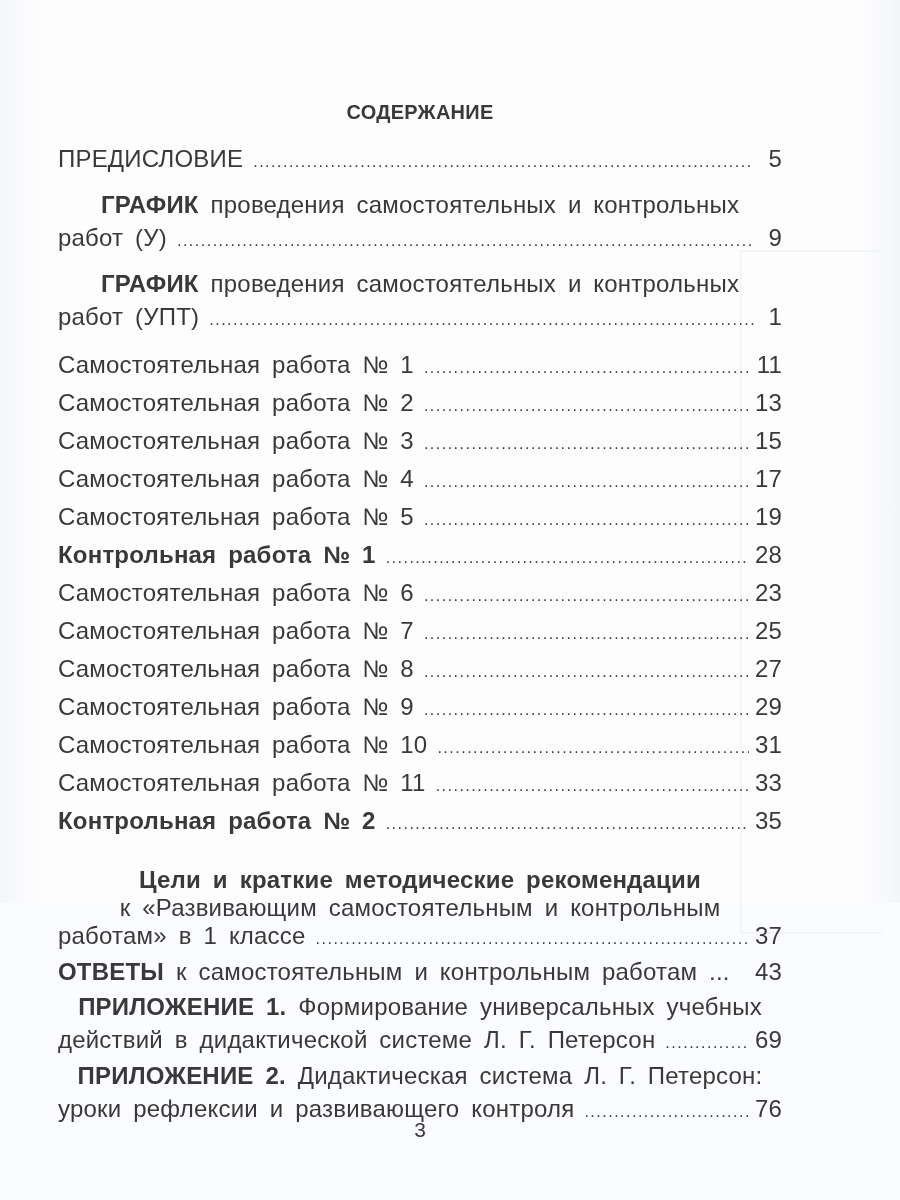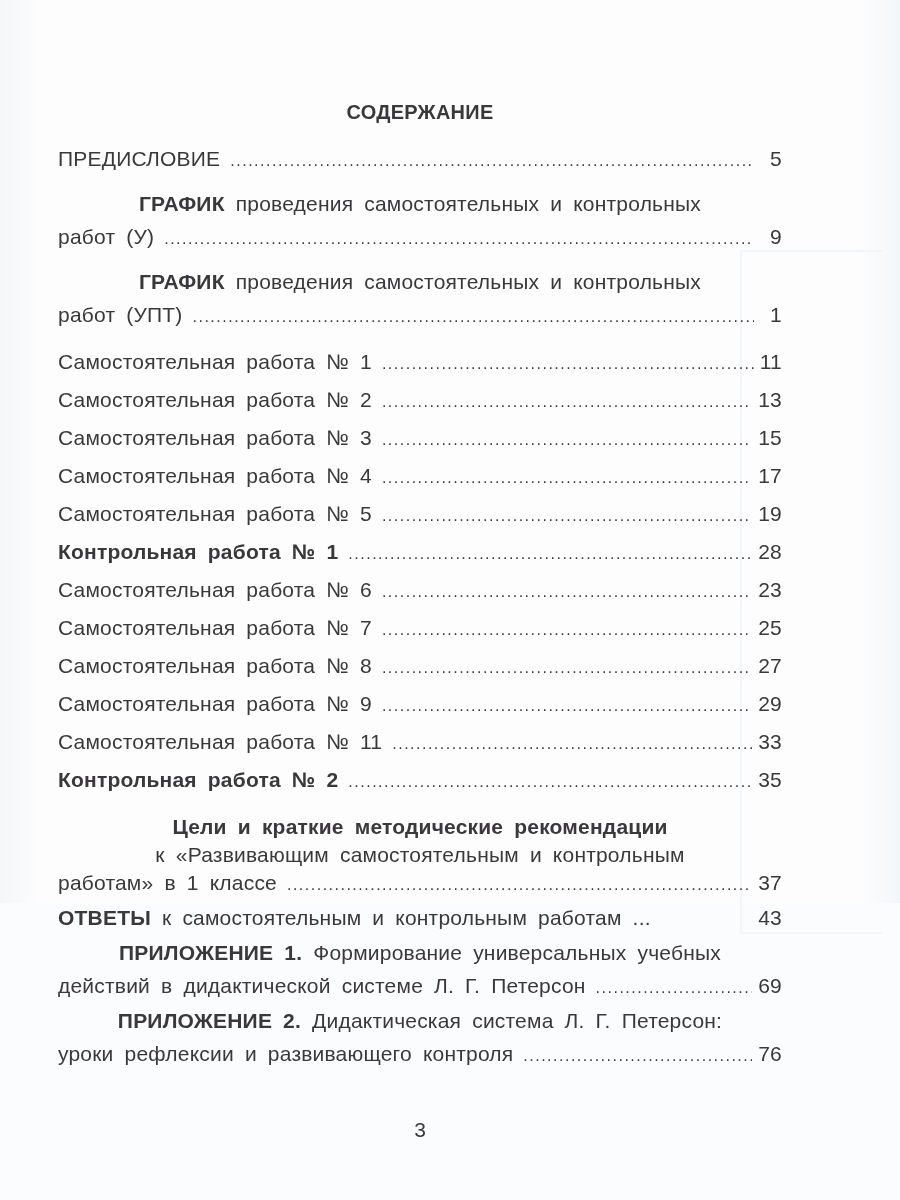--- a/index.html
+++ b/index.html
@@ -38,21 +38,21 @@
     .toc-title {
       text-align: center;
       font-weight: bold;
       font-size: 21px;
       letter-spacing: 0.3px;
       margin: 0 0 18px 0;
       padding-left: 0;
       transform: scaleX(0.95);
     }
     .entry {
-      font-size: 21px;
+      font-size: 24px;
       line-height: 33px;
       letter-spacing: 0.2px;
       word-spacing: 5px;
     }
     .line {
       display: flex;
       align-items: baseline;
       white-space: nowrap;
     }
     .line .text { flex: 0 0 auto; }
@@ -196,27 +196,34 @@
     </div>
     <div class="entry row">
       <div class="line">
         <span class="text">Самостоятельная работа № 9</span>
         <span class="leader"></span>
         <span class="page-num">29</span>
       </div>
     </div>
     <div class="entry row">
       <div class="line">
+        <span class="text">Самостоятельная работа № 10</span>
+        <span class="leader"></span>
+        <span class="page-num">31</span>
+      </div>
+    </div>
+    <div class="entry row">
+      <div class="line">
         <span class="text">Самостоятельная работа № 11</span>
         <span class="leader"></span>
         <span class="page-num">33</span>
       </div>
     </div>
 
-    <div class="entry row" style="margin-bottom:14px;">
+    <div class="entry row" style="margin-bottom:26px;">
       <div class="line">
         <span class="text b">Контрольная работа № 2</span>
         <span class="leader"></span>
         <span class="page-num">35</span>
       </div>
     </div>
 
     <div class="entry" style="margin-bottom:2px; line-height:28px;">
       <div class="plain-line">
         <span class="b">Цели и краткие методические рекомендации</span>

